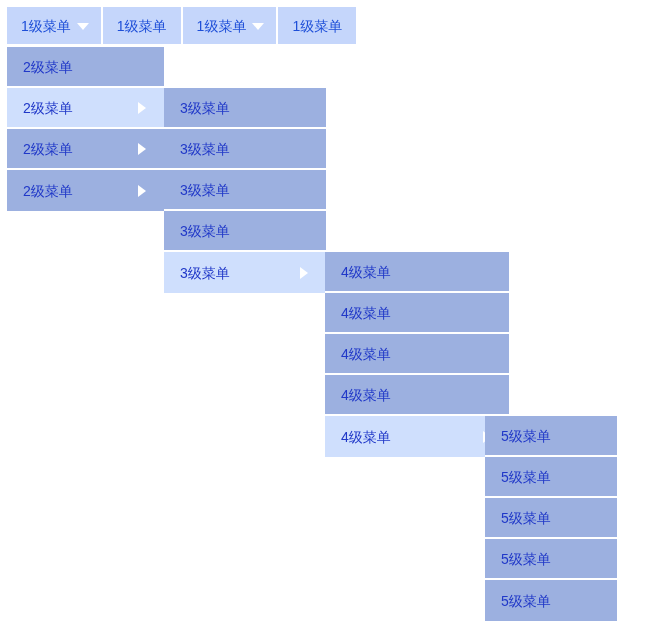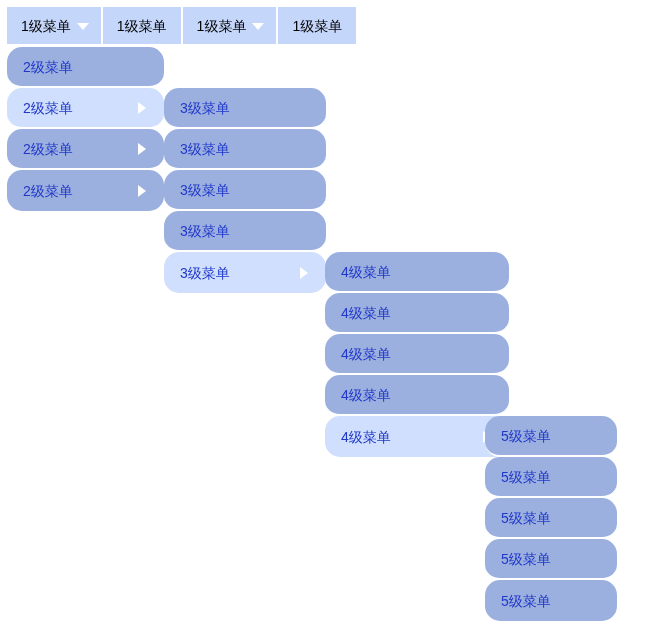--- a/index.html
+++ b/index.html
@@ -21,21 +21,21 @@
     left: 7px;
     top: 7px;
     width: 393px;
     height: 37px;
     display: flex;
     align-items: stretch;
   }
   .l1-item {
     position: relative;
     background: #c5d6fb;
-    color: #000000;
+    color: #1d4ed8;
     font-size: 14px;
     display: flex;
     align-items: center;
     justify-content: center;
     box-sizing: border-box;
     border-right: 2px solid #ffffff;
     padding: 0 14px;
     white-space: nowrap;
     cursor: default;
   }
@@ -66,21 +66,20 @@
     color: #2038c8;
     font-size: 14px;
     height: 41px;
     display: flex;
     align-items: center;
     box-sizing: border-box;
     border-bottom: 2px solid #ffffff;
     padding-left: 16px;
     white-space: nowrap;
     cursor: default;
-    border-radius: 15px;
   }
   .row:last-child { border-bottom: none; }
   .row.hot {
     background: #cfdffd;
   }
   .row-label { line-height: 1; }
 
   .caret-right {
     position: absolute;
     right: 18px;

